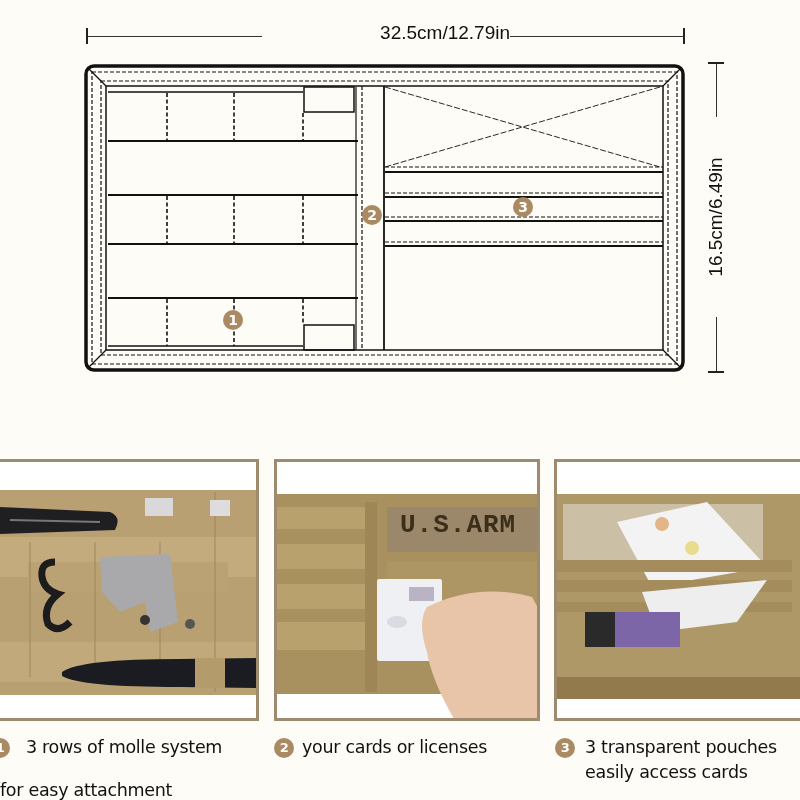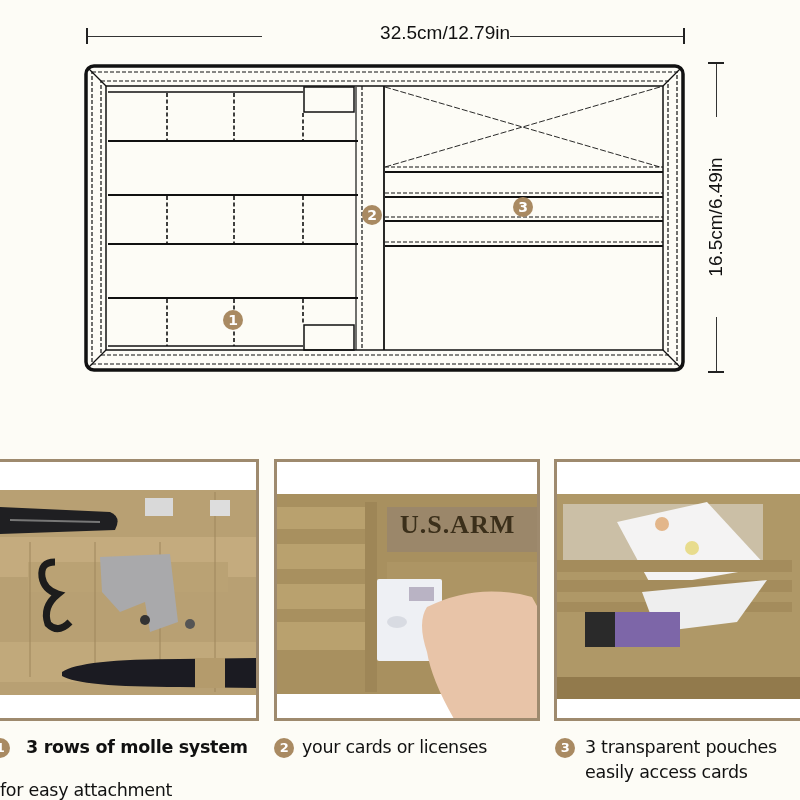--- a/index.html
+++ b/index.html
@@ -126,21 +126,21 @@
         <rect x="0" y="160" width="90" height="28"></rect>
     </g>
     <rect x="88" y="40" width="12" height="190" fill="#9e8657"></rect>
     <rect x="110" y="45" width="156" height="45" fill="#9b876a"></rect>
     <rect x="110" y="100" width="156" height="45" fill="#ad9564"></rect>
     <rect x="100" y="117" width="65" height="82" rx="2" fill="#eef0f4"></rect>
     <rect x="132" y="125" width="25" height="14" fill="#b9b3c4"></rect>
     <ellipse cx="120" cy="160" rx="10" ry="6" fill="#d8dbe2"></ellipse>
     <path d="M150 145 Q200 120 255 135 L266 155 L266 262 L180 262 Q155 220 150 190 Q140 160 150 145 Z" fill="#e8c4a8"></path>
   </svg>
-  <div class="abs" style="left:123px;top:48px;font-family:Liberation Serif, serif;font-weight:bold;font-size:26px;color:#3b2f1a;letter-spacing:1px;">U.S.ARM</div>
+  <div class="abs" style="left:123px;top:48px;font-family:Liberation Mono, monospace;font-weight:bold;font-size:26px;color:#3b2f1a;letter-spacing:1px;">U.S.ARM</div>
 </div>
 
 <div class="photo" style="left:554px;width:250px;">
   <svg width="250" height="262" viewBox="0 0 250 262">
     <rect x="0" y="32" width="250" height="205" fill="#af9867"></rect>
     <rect x="6" y="42" width="200" height="60" fill="#cbbfa6"></rect>
     <path d="M60 60 L150 40 L210 105 L95 125 Z" fill="#f4f3f3"></path>
     <circle cx="105" cy="62" r="7" fill="#e3b68a"></circle>
     <circle cx="135" cy="86" r="7" fill="#e8dc8d"></circle>
     <rect x="0" y="98" width="235" height="12" fill="#a48c5c"></rect>
@@ -148,21 +148,21 @@
     <rect x="0" y="140" width="235" height="10" fill="#a48c5c"></rect>
     <path d="M85 130 L210 118 L180 160 L100 170 Z" fill="#eeeeee"></path>
     <rect x="28" y="150" width="95" height="35" fill="#7d66a8"></rect>
     <rect x="28" y="150" width="30" height="35" fill="#2a2a2a"></rect>
     <rect x="0" y="215" width="250" height="22" fill="#927a4c"></rect>
   </svg>
 </div>
 
 <div class="cap" style="left:0;width:270px;">
   <span class="badge" style="left:-10px;">1</span>
-  <div style="padding-left:26px;font-weight:bold;">3 rows of  molle system</div>
+  <div style="padding-left:26px;">3 rows of  molle system</div>
   <div style="margin-top:18px;">for easy attachment</div>
 </div>
 <div class="cap" style="left:272px;width:280px;">
   <span class="badge" style="left:2px;">2</span>
   <div style="padding-left:30px;">your cards or licenses</div>
 </div>
 <div class="cap" style="left:555px;width:260px;">
   <span class="badge" style="left:0px;">3</span>
   <div style="padding-left:30px;">3 transparent pouches</div>
   <div style="padding-left:30px;">easily access cards</div>

